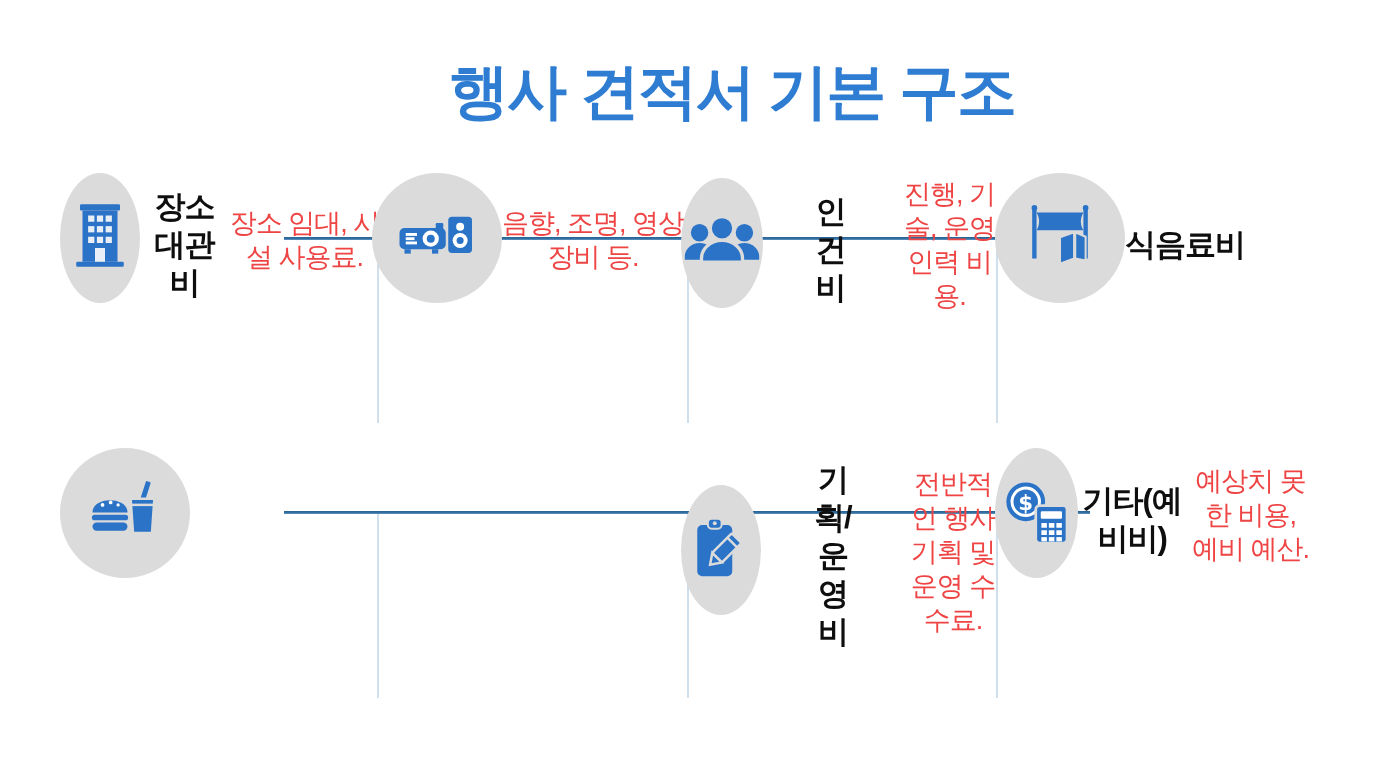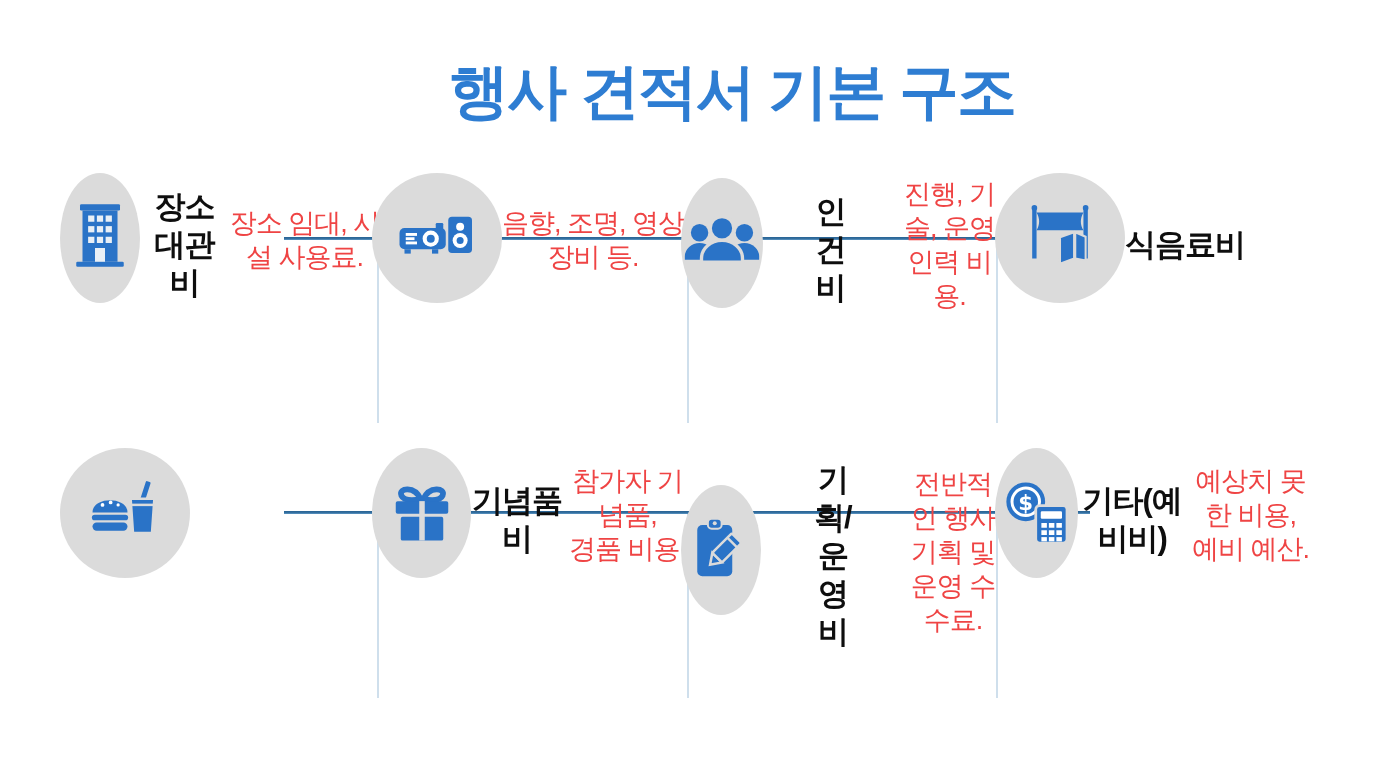--- a/index.html
+++ b/index.html
@@ -131,34 +131,20 @@
         <path d="M6,31.5 C6,18.5 34,18.5 34,31.5 Z"></path>
         <circle cx="14" cy="25.5" r="1.5" fill="#ffffff"></circle>
           <circle cx="20.5" cy="23.5" r="1.5" fill="#ffffff"></circle>
           <circle cx="26.5" cy="25.5" r="1.3" fill="#ffffff"></circle>
         <rect x="5.5" y="33.3" width="29" height="4.6" rx="2.3"></rect>
         <rect x="6" y="39.6" width="28" height="6.6" rx="3.3"></rect>
       </svg>
     </div>
   </div>
 
-  <div class="cell row2 cx2">
-    <div class="circle">
-      <svg width="80" height="80" viewBox="0 0 64 64">
-        <path d="M31,21 C26,10 13,12 15.5,18 C17.5,22.5 25,22 31,21 Z" fill="none" stroke="#2a73c7" stroke-width="4.6"></path>
-        <path d="M33,21 C38,10 51,12 48.5,18 C46.5,22.5 39,22 33,21 Z" fill="none" stroke="#2a73c7" stroke-width="4.6"></path>
-        <rect x="11" y="22.5" width="42" height="10" rx="1.5"></rect>
-        <rect x="15" y="35" width="34" height="19" rx="1.5"></rect>
-        <rect x="29.8" y="22.5" width="4.4" height="31.5" fill="#dbdbdb"></rect>
-      </svg>
-    </div>
-    <div class="item-title">기념품비</div>
-    <div class="item-desc">참가자 기념품,
-경품 비용.</div>
-  </div>
 
   <div class="cell row2 cx3">
     <div class="circle">
       <svg width="80" height="80" viewBox="0 0 64 64">
         <rect x="13" y="12" width="28" height="41" rx="4"></rect>
         <rect x="21.5" y="7" width="11" height="8" rx="3" stroke="#dbdbdb" stroke-width="1.6"></rect>
         <circle cx="27" cy="10.5" r="1.6" fill="#dbdbdb"></circle>
         <g transform="rotate(-45 36 31)" stroke="#dbdbdb" stroke-width="2">
           <polygon points="18,31 26,25.5 26,36.5"></polygon>
           <rect x="26" y="25.5" width="22" height="11" rx="1.5"></rect>

